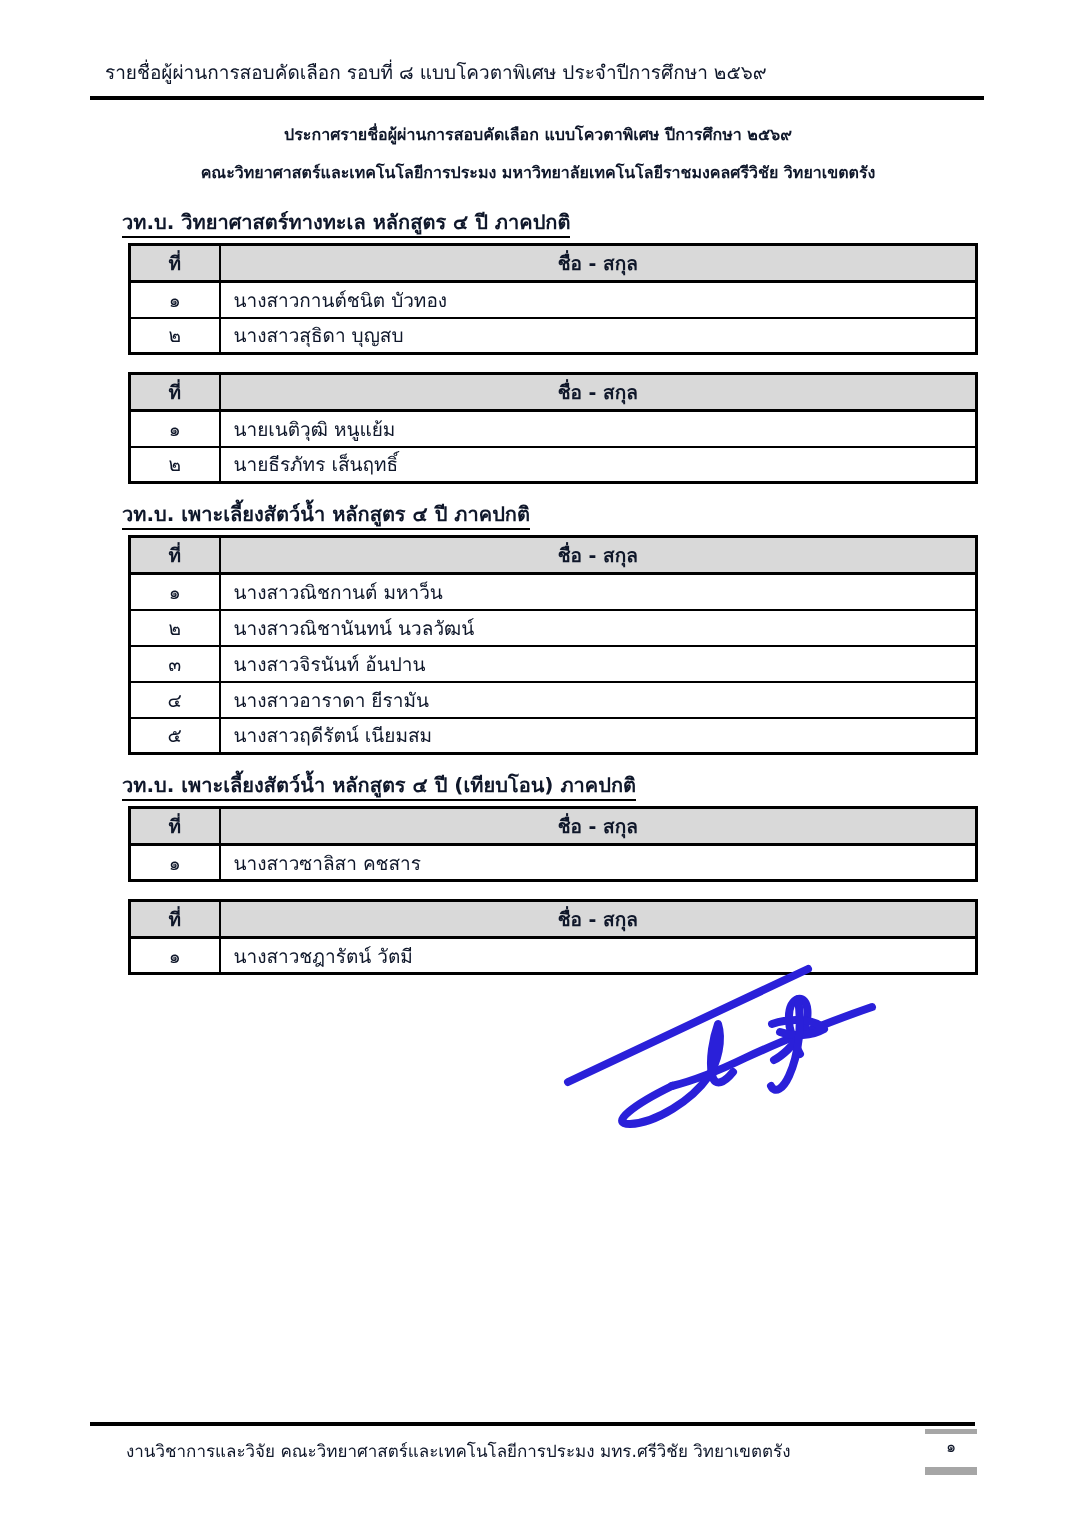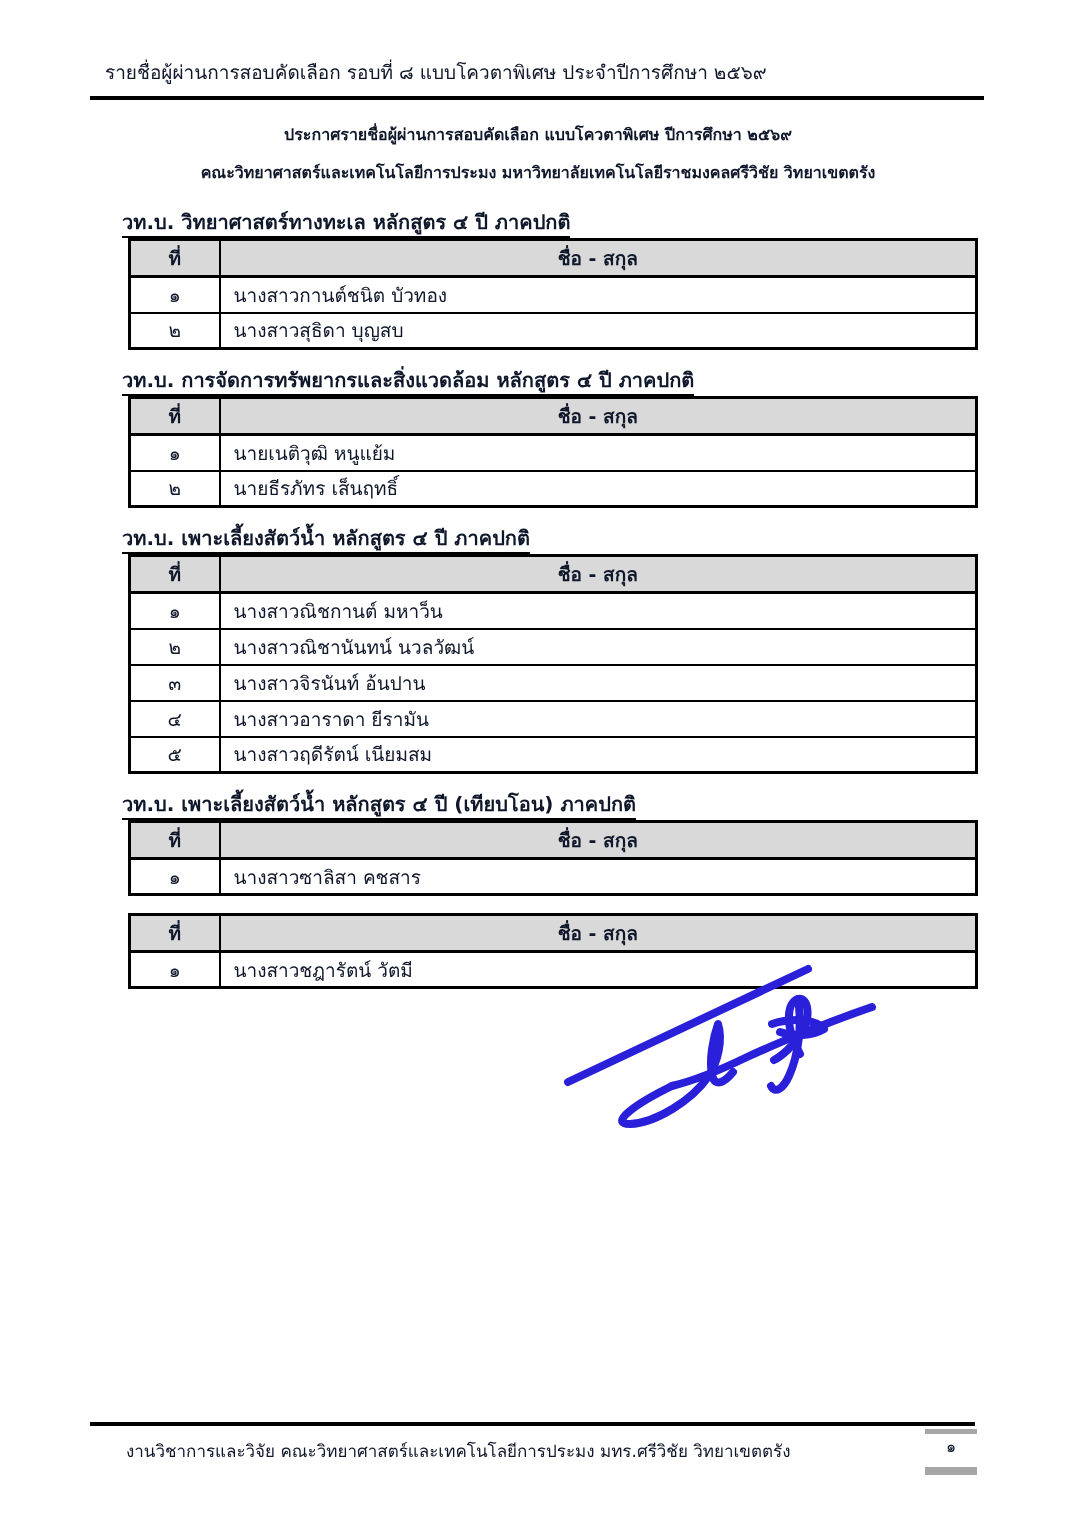--- a/index.html
+++ b/index.html
@@ -36,20 +36,21 @@
   
   .sections { padding-left:122px; padding-right:96px; }
   .section { margin-top:17px; }
   .section-heading {
     font-weight:bold;
     font-size:20px;
     line-height:26px;
     display:inline-block;
     border-bottom:2px solid #000;
     padding-bottom:1px;
+    margin-bottom:5px;
   }
   table.list {
     border-collapse:collapse;
     width:850px;
     margin-left:6px;
     table-layout:fixed;
     font-size:19px;
   }
   table.list th, table.list td {
     border:2px solid #000;
@@ -138,21 +139,20 @@
 
     <tr>
       <td class="cell-no">๒</td>
       <td class="cell-name">นางสาวสุธิดา บุญสบ</td>
     </tr>
   </tbody>
       </table>
     </div>
 
     <div class="section">
-      <div class="section-heading">วท.บ. การจัดการทรัพยากรและสิ่งแวดล้อม หลักสูตร ๔ ปี ภาคปกติ</div>
       <table class="list">
         <colgroup>
             <col class="col-no">
             <col>
           </colgroup>
         <thead>
           <tr>
             <th>ที่</th>
             <th>ชื่อ - สกุล</th>
           </tr>

